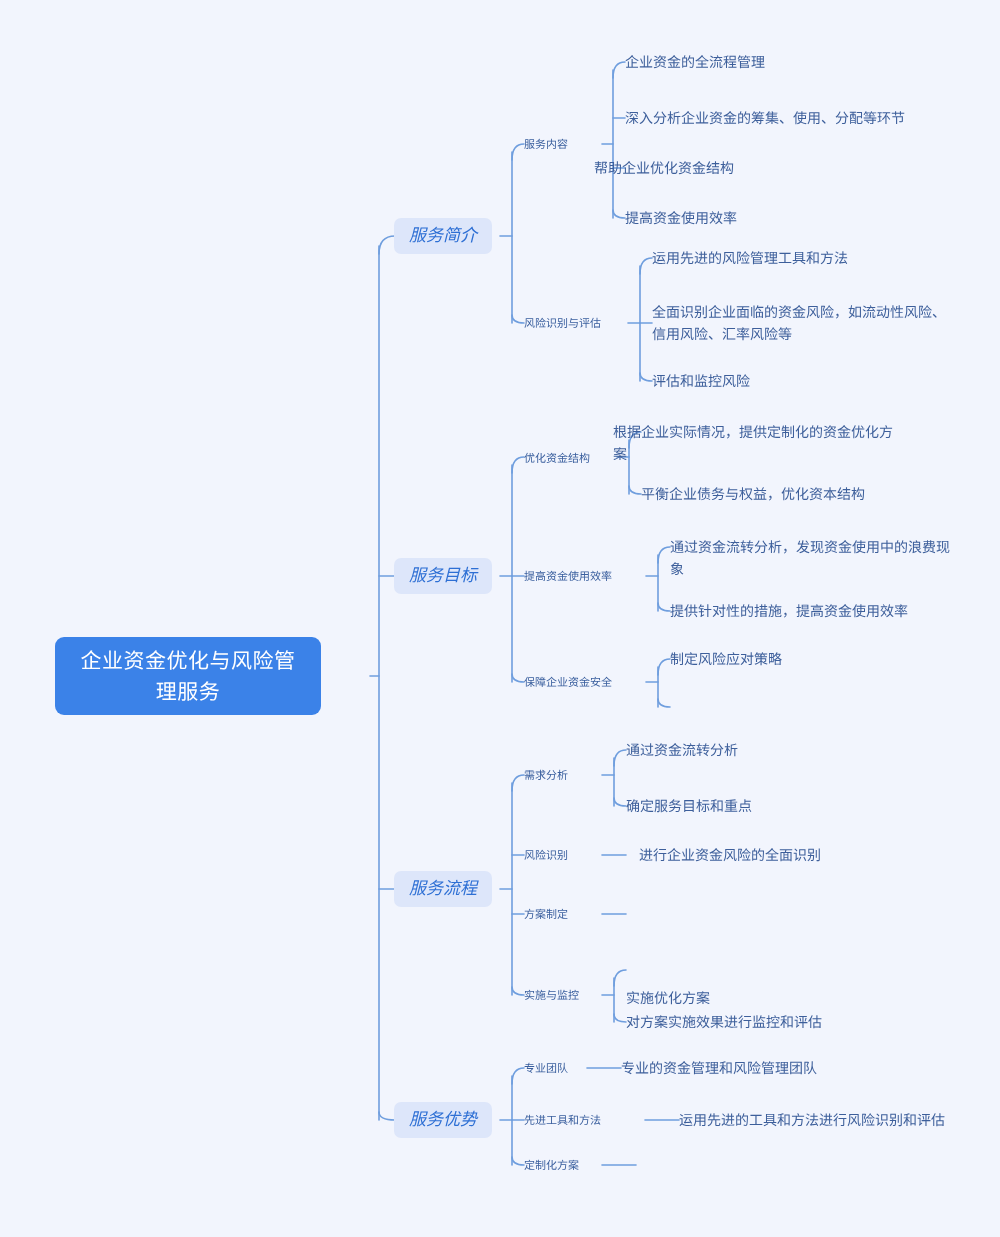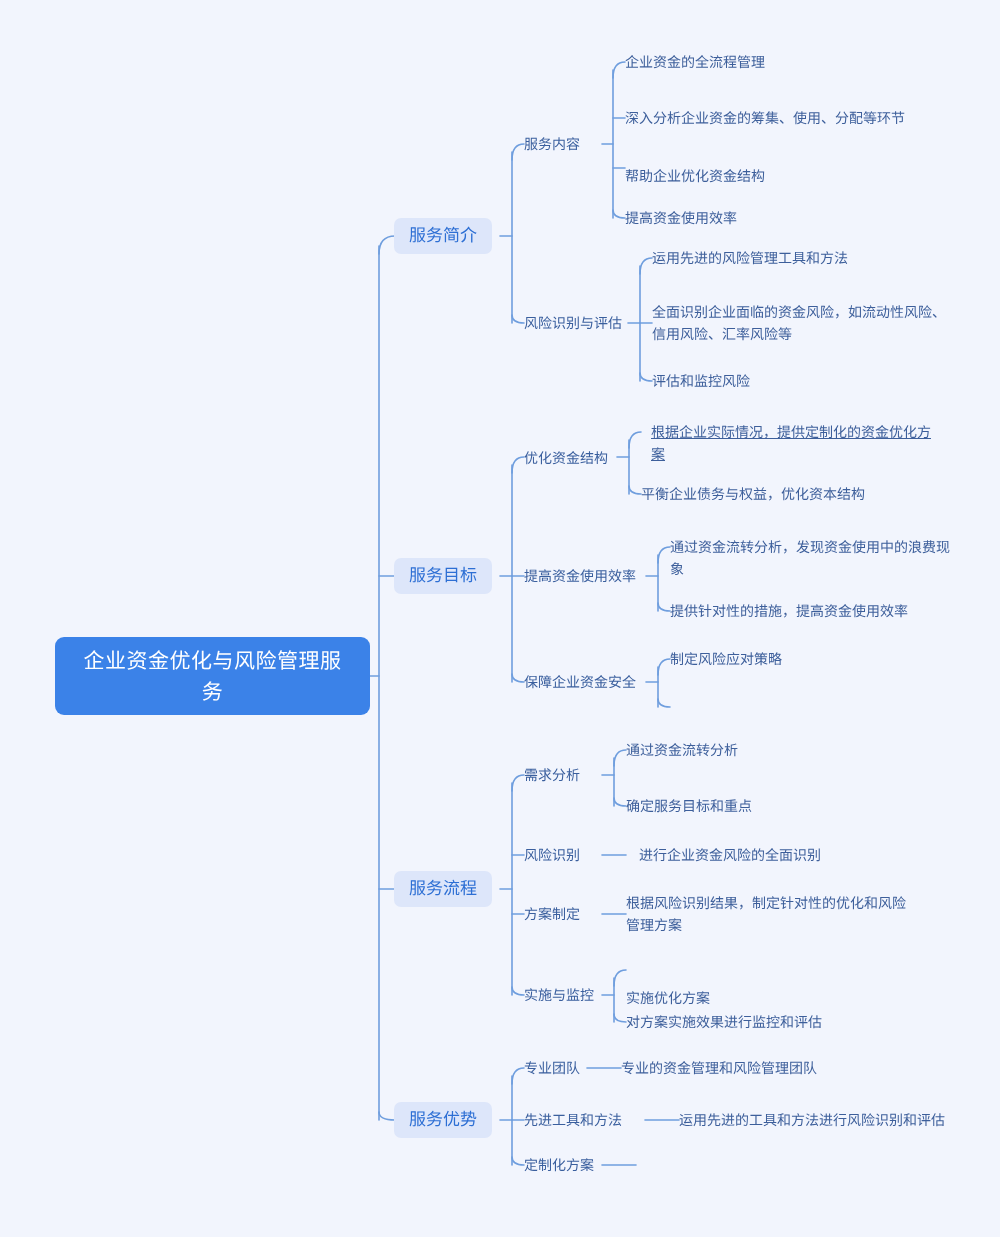--- a/index.html
+++ b/index.html
@@ -30,21 +30,21 @@
   .node {
     position: absolute;
     box-sizing: border-box;
     white-space: pre-wrap;
   }
 
   
   .root-node {
     left: 55px;
     top: 637px;
-    width: 315px;
+    width: 266px;
     height: 78px;
     background: #3b82e8;
     border-radius: 9px;
     color: #ffffff;
     font-size: 21px;
     line-height: 31px;
     letter-spacing: 0.5px;
     display: flex;
     align-items: center;
     justify-content: center;
@@ -58,26 +58,27 @@
     border-radius: 7px;
     color: #2d6fd4;
     font-size: 17px;
     line-height: 24px;
     height: 36px;
     display: flex;
     align-items: center;
     justify-content: center;
     padding: 0 15px;
     left: 394px;
+    font-style: italic;
   }
 
   
   .l2-node {
     color: #3a5f9e;
-    font-size: 14px;
+    font-size: 11px;
     line-height: 21px;
     left: 524px;
     display: flex;
     align-items: center;
     height: 21px;
   }
 
   
   .l3-node {
     color: #3d5f9b;
@@ -177,34 +178,34 @@
   </svg>
 
   <div class="node root-node">企业资金优化与风险管理服务</div>
 
   <div class="node l1-node" style="top:218px;">服务简介</div>
 
   <div class="node l2-node" style="top:134px;">服务内容</div>
 
   <div class="node l3-node w-auto" style="left:625px; top:51px;">企业资金的全流程管理</div>
   <div class="node l3-node w-auto" style="left:625px; top:107px;">深入分析企业资金的筹集、使用、分配等环节</div>
-  <div class="node l3-node w-auto" style="left:625px; top:157px;margin-top:8px;">帮助企业优化资金结构</div>
+  <div class="node l3-node w-auto" style="left:594px; top:157px;">帮助企业优化资金结构</div>
   <div class="node l3-node w-auto" style="left:625px; top:207px;">提高资金使用效率</div>
 
   <div class="node l2-node" style="top:313px;">风险识别与评估</div>
 
   <div class="node l3-node w-auto" style="left:652px; top:247px;">运用先进的风险管理工具和方法</div>
   <div class="node l3-node w-wide" style="left:652px; top:301px; width:296px;">全面识别企业面临的资金风险，如流动性风险、信用风险、汇率风险等</div>
   <div class="node l3-node w-auto" style="left:652px; top:370px;">评估和监控风险</div>
 
   <div class="node l1-node" style="top:558px;">服务目标</div>
 
   <div class="node l2-node" style="top:448px;">优化资金结构</div>
 
-  <div class="node l3-node w-wide" style="left:651px; top:421px; width:292px;text-decoration:underline;">根据企业实际情况，提供定制化的资金优化方案</div>
+  <div class="node l3-node w-wide" style="left:613px; top:421px; width:292px;">根据企业实际情况，提供定制化的资金优化方案</div>
   <div class="node l3-node w-auto" style="left:641px; top:483px;">平衡企业债务与权益，优化资本结构</div>
 
   <div class="node l2-node" style="top:566px;">提高资金使用效率</div>
 
   <div class="node l3-node w-auto" style="left:670px; top:600px;">提供针对性的措施，提高资金使用效率</div>
   <div class="node l3-node w-wide" style="left:670px; top:536px; width:292px;">通过资金流转分析，发现资金使用中的浪费现象</div>
 
   <div class="node l2-node" style="top:672px;">保障企业资金安全</div>
 
   <div class="node l3-node w-auto" style="left:670px; top:648px;">制定风险应对策略</div>
@@ -213,21 +214,20 @@
 
   <div class="node l2-node" style="top:765px;">需求分析</div>
 
   <div class="node l3-node w-auto" style="left:626px; top:739px;">通过资金流转分析</div>
   <div class="node l3-node w-auto" style="left:626px; top:795px;">确定服务目标和重点</div>
 
   <div class="node l2-node" style="top:845px;">风险识别</div>
   <div class="node l3-node w-auto" style="left:639px; top:844px;">进行企业资金风险的全面识别</div>
 
   <div class="node l2-node" style="top:904px;">方案制定</div>
-  <div class="node l3-node w-wide" style="left:626px; top:892px; width:292px;">根据风险识别结果，制定针对性的优化和风险管理方案</div>
 
   <div class="node l2-node" style="top:985px;">实施与监控</div>
 
   <div class="node l3-node w-auto" style="left:626px; top:959px;margin-top:28px;">实施优化方案</div>
   <div class="node l3-node w-auto" style="left:626px; top:1011px;">对方案实施效果进行监控和评估</div>
 
   <div class="node l1-node" style="top:1102px;">服务优势</div>
 
   <div class="node l2-node" style="top:1058px;text-align:center;">专业团队</div>
   <div class="node l3-node w-auto" style="left:621px; top:1057px;">专业的资金管理和风险管理团队</div>

